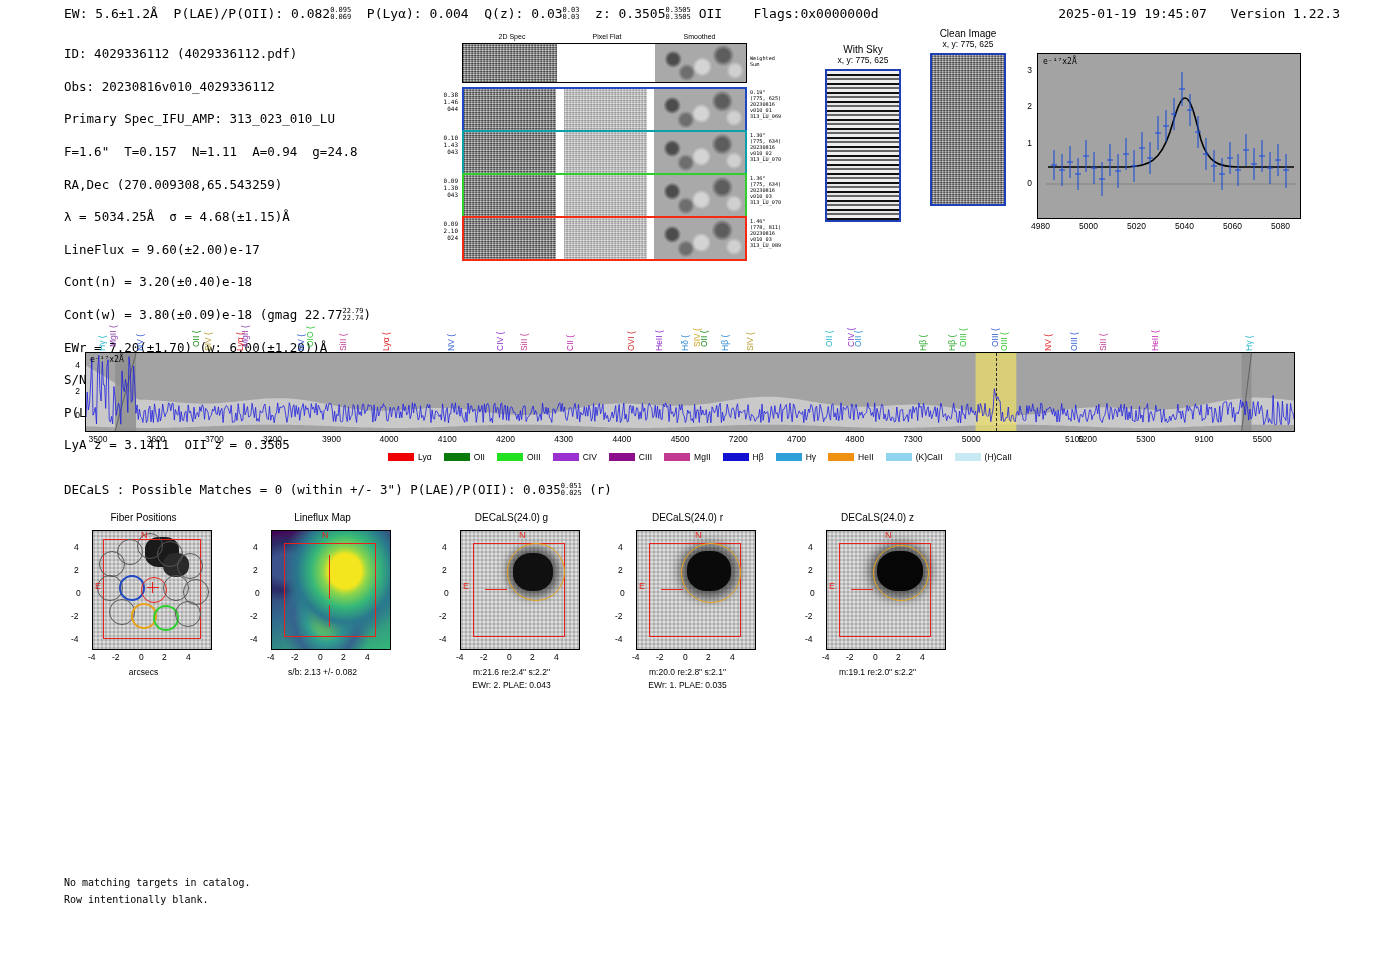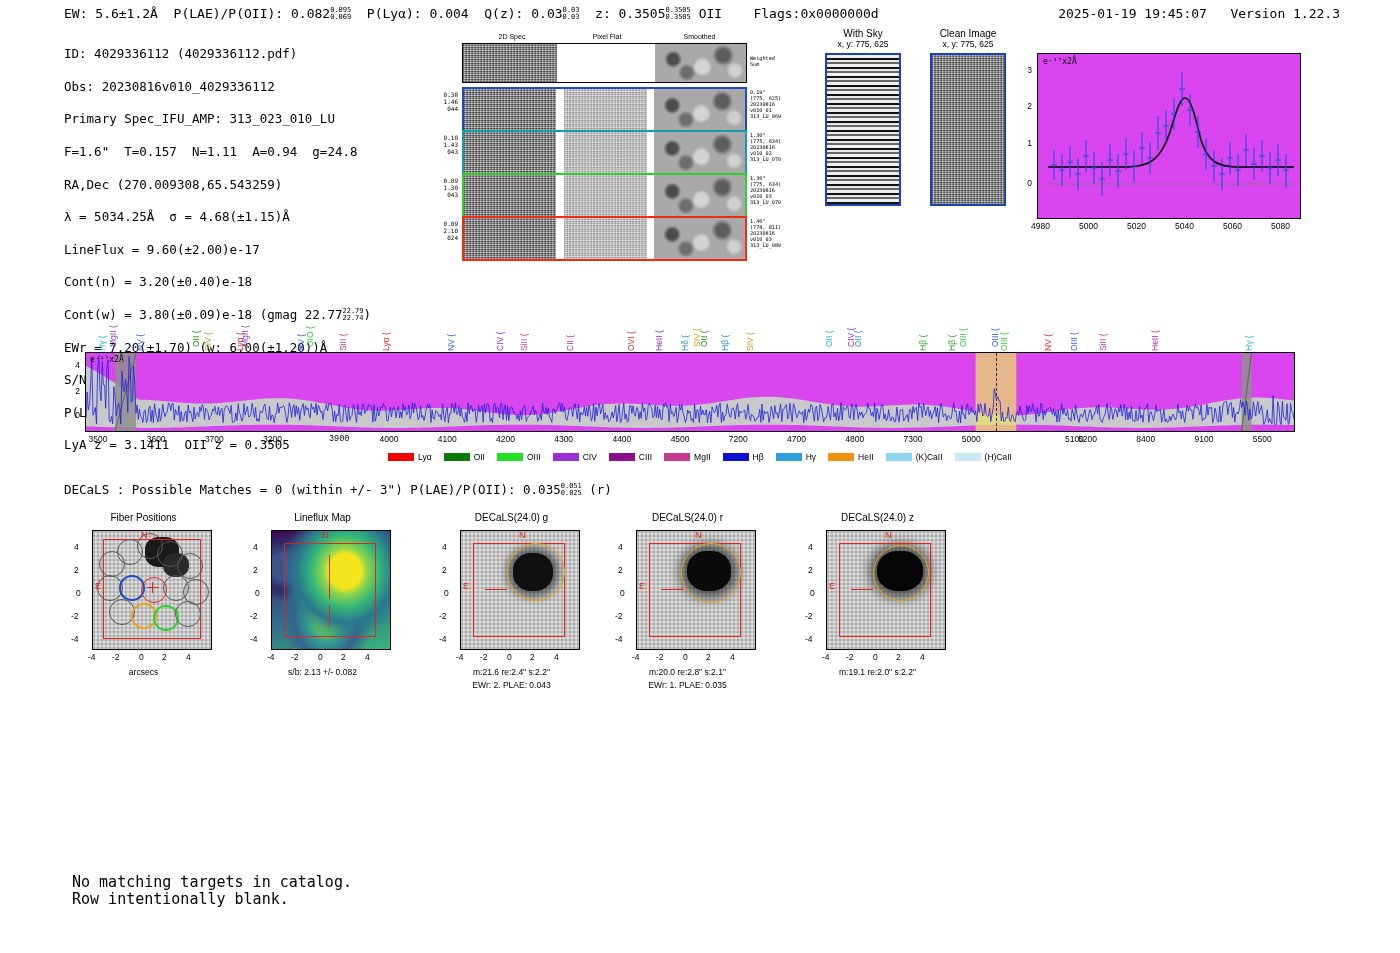--- a/index.html
+++ b/index.html
@@ -30,21 +30,21 @@
       radial-gradient(circle at 75% 30%, rgba(0,0,0,.45) 0 6px, transparent 11px),
       radial-gradient(circle at 35% 75%, rgba(0,0,0,.35) 0 5px, transparent 9px),
       radial-gradient(circle at 88% 70%, rgba(255,255,255,.45) 0 5px, transparent 9px);}
   .fibers{background-color:#8f8f8f;
     background-image:repeating-linear-gradient(0deg, #111 0 2px, #efefef 2px 5px, #666 5px 7px, #e8e8e8 7px 9px);}
   .white{background:#fff;}
   .tinytxt{font-size:5.2px;line-height:6px;white-space:pre;color:#000;}
   .rowlabel{font-size:6px;line-height:7px;white-space:pre;text-align:right;color:#000;}
 
   
-  .axisbox{border:1px solid #000;box-sizing:border-box;background:#d946ef;}
+  .axisbox{border:1px solid #000;box-sizing:border-box;background:#a3a3a3;}
   .axlab{font-size:8.5px;}
 
   
   #specbox{left:85px;top:352px;width:1210px;height:80px;}
   .vlabel{position:absolute;transform-origin:left bottom;transform:rotate(-90deg);white-space:nowrap;font-size:8.5px;font-family:"Liberation Sans",sans-serif;}
   .legbox{width:26px;height:8px;display:inline-block;vertical-align:-1px;}
   #legend{top:452px;left:0;width:1400px;text-align:center;font-size:8.5px;font-family:"Liberation Sans",sans-serif;}
   #legend span.item{margin:0 6px;white-space:nowrap;}
 
   
@@ -54,21 +54,21 @@
   .imgframe{position:absolute;border:1px solid #000;box-sizing:border-box;}
   .grayimg{background-color:#d8d8d8;
     background-image:
       repeating-linear-gradient(0deg, rgba(0,0,0,.10) 0 2px, rgba(255,255,255,.10) 2px 4px),
       repeating-linear-gradient(90deg, rgba(0,0,0,.12) 0 2px, rgba(255,255,255,.10) 2px 4px);}
   .axnum{position:absolute;font-size:8.5px;font-family:"Liberation Sans",sans-serif;}
   .redline{position:absolute;background:#e8221a;}
   .redrect{position:absolute;border:1px solid #e8221a;box-sizing:border-box;}
   .circ{position:absolute;border-radius:50%;box-sizing:border-box;}
 
-  #bottomnote{left:72px;top:874px;font-size:15px;line-height:17px;white-space:pre;}
+  #bottomnote{left:64px;top:874px;font-size:10px;line-height:17px;white-space:pre;}
   #decals-line{left:64px;top:482px;font-size:12.5px;white-space:nowrap;}
 </style>
 </head>
 <body>
 
 <div class="abs mono" id="topline">
   <span>EW: 5.6±1.2Å</span>&nbsp;
   <span>P(LAE)/P(OII): 0.082</span><span class="stack"><span>0.095</span><br><span>0.069</span></span>&nbsp;
   <span>P(Lyα): 0.004</span>&nbsp;
   <span>Q(z): 0.03</span><span class="stack"><span>0.03</span><br><span>0.03</span></span>&nbsp;
@@ -168,21 +168,21 @@
   <div class="abs rowlabel" style="left:-32px;top:187px;width:28px;">0.09
 2.10
 024</div>
   <div class="abs tinytxt" style="left:288px;top:185px;width:48px;">1.46"
 (778, 811)
 20230816
 v010_03
 313_LU_089</div>
 </div>
 
-<div class="abs" style="left:818px;top:28px;">
+<div class="abs" style="left:818px;top:44px;">
   <div class="cuttitle" style="width:90px;">With Sky</div>
   <div class="cutcap" style="width:90px;">x, y: 775, 625</div>
   <div class="fibers" style="margin-top:3px;width:76px;height:153px;border:2px solid #1d3fb8;box-sizing:border-box;margin-left:7px;"></div>
 </div>
 <div class="abs" style="left:920px;top:28px;">
   <div class="cuttitle" style="width:96px;">Clean Image</div>
   <div class="cutcap" style="width:96px;">x, y: 775, 625</div>
   <div class="noise" style="margin-top:3px;width:76px;height:153px;border:2px solid #1d3fb8;box-sizing:border-box;margin-left:10px;"></div>
 </div>
 
@@ -326,35 +326,35 @@
 <div class="abs" id="specyticks" style="left:62px;top:352px;width:20px;height:80px;">
   <div class="abs axlab sans" style="right:2px;top:8px;">4</div>
   <div class="abs axlab sans" style="right:2px;top:34px;">2</div>
   <div class="abs axlab sans" style="right:2px;top:58px;">0</div>
 </div>
 <div class="abs" id="specxticks" style="left:85px;top:434px;width:1215px;height:14px;">
     <div class="abs axlab sans" style="left: 3.46506px;">3500</div>
     <div class="abs axlab sans" style="left: 61.6819px;">3600</div>
     <div class="abs axlab sans" style="left: 119.899px;">3700</div>
     <div class="abs axlab sans" style="left: 178.116px;">3200</div>
-    <div class="abs axlab sans" style="left: 244px; font-family: Liberation Mono, monospace;">3900</div>
+    <div class="abs axlab sans" style="left: 237px;">3900</div>
     <div class="abs axlab sans" style="left: 294.549px;">4000</div>
     <div class="abs axlab sans" style="left: 352.766px;">4100</div>
     <div class="abs axlab sans" style="left: 410.983px;">4200</div>
     <div class="abs axlab sans" style="left: 469.2px;">4300</div>
     <div class="abs axlab sans" style="left: 527.417px;">4400</div>
     <div class="abs axlab sans" style="left: 585.634px;">4500</div>
     <div class="abs axlab sans" style="left: 643.851px;">7200</div>
     <div class="abs axlab sans" style="left: 702.067px;">4700</div>
     <div class="abs axlab sans" style="left: 760.284px;">4800</div>
     <div class="abs axlab sans" style="left: 818.501px;">7300</div>
     <div class="abs axlab sans" style="left: 876.718px;">5000</div>
     <div class="abs axlab sans" style="left: 934.935px; margin-left: 45px;">5100</div>
     <div class="abs axlab sans" style="left: 993.152px;">5200</div>
-    <div class="abs axlab sans" style="left: 1051.37px;">8400</div>
+    <div class="abs axlab sans" style="left: 1051.37px;">5300</div>
     <div class="abs axlab sans" style="left: 1109.59px;">9100</div>
     <div class="abs axlab sans" style="left: 1167.8px;">5500</div>
   </div>
 
 <div class="abs" id="legend"><span class="item"><span class="legbox" style="background: rgb(240, 0, 0);"></span><span style="margin-left: 4px;">Lyα</span></span><span class="item"><span class="legbox" style="background: rgb(10, 122, 10);"></span><span style="margin-left: 4px;">OII</span></span><span class="item"><span class="legbox" style="background: rgb(34, 224, 34);"></span><span style="margin-left: 4px;">OIII</span></span><span class="item"><span class="legbox" style="background: rgb(155, 48, 208);"></span><span style="margin-left: 4px;">CIV</span></span><span class="item"><span class="legbox" style="background: rgb(139, 15, 139);"></span><span style="margin-left: 4px;">CIII</span></span><span class="item"><span class="legbox" style="background: rgb(194, 58, 143);"></span><span style="margin-left: 4px;">MgII</span></span><span class="item"><span class="legbox" style="background: rgb(16, 16, 208);"></span><span style="margin-left: 4px;">Hβ</span></span><span class="item"><span class="legbox" style="background: rgb(46, 159, 216);"></span><span style="margin-left: 4px;">Hγ</span></span><span class="item"><span class="legbox" style="background: rgb(240, 144, 16);"></span><span style="margin-left: 4px;">HeII</span></span><span class="item"><span class="legbox" style="background: rgb(142, 212, 239);"></span><span style="margin-left: 4px;">(K)CaII</span></span><span class="item"><span class="legbox" style="background: rgb(200, 232, 244);"></span><span style="margin-left: 4px;">(H)CaII</span></span></div>
 
 <div class="abs mono" id="decals-line">
   <span>DECaLS : Possible Matches = 0 (within +/- 3")  P(LAE)/P(OII): 0.035</span><span class="stack"><span>0.051</span><br><span>0.025</span></span> <span>(r)</span>
 </div>
 

